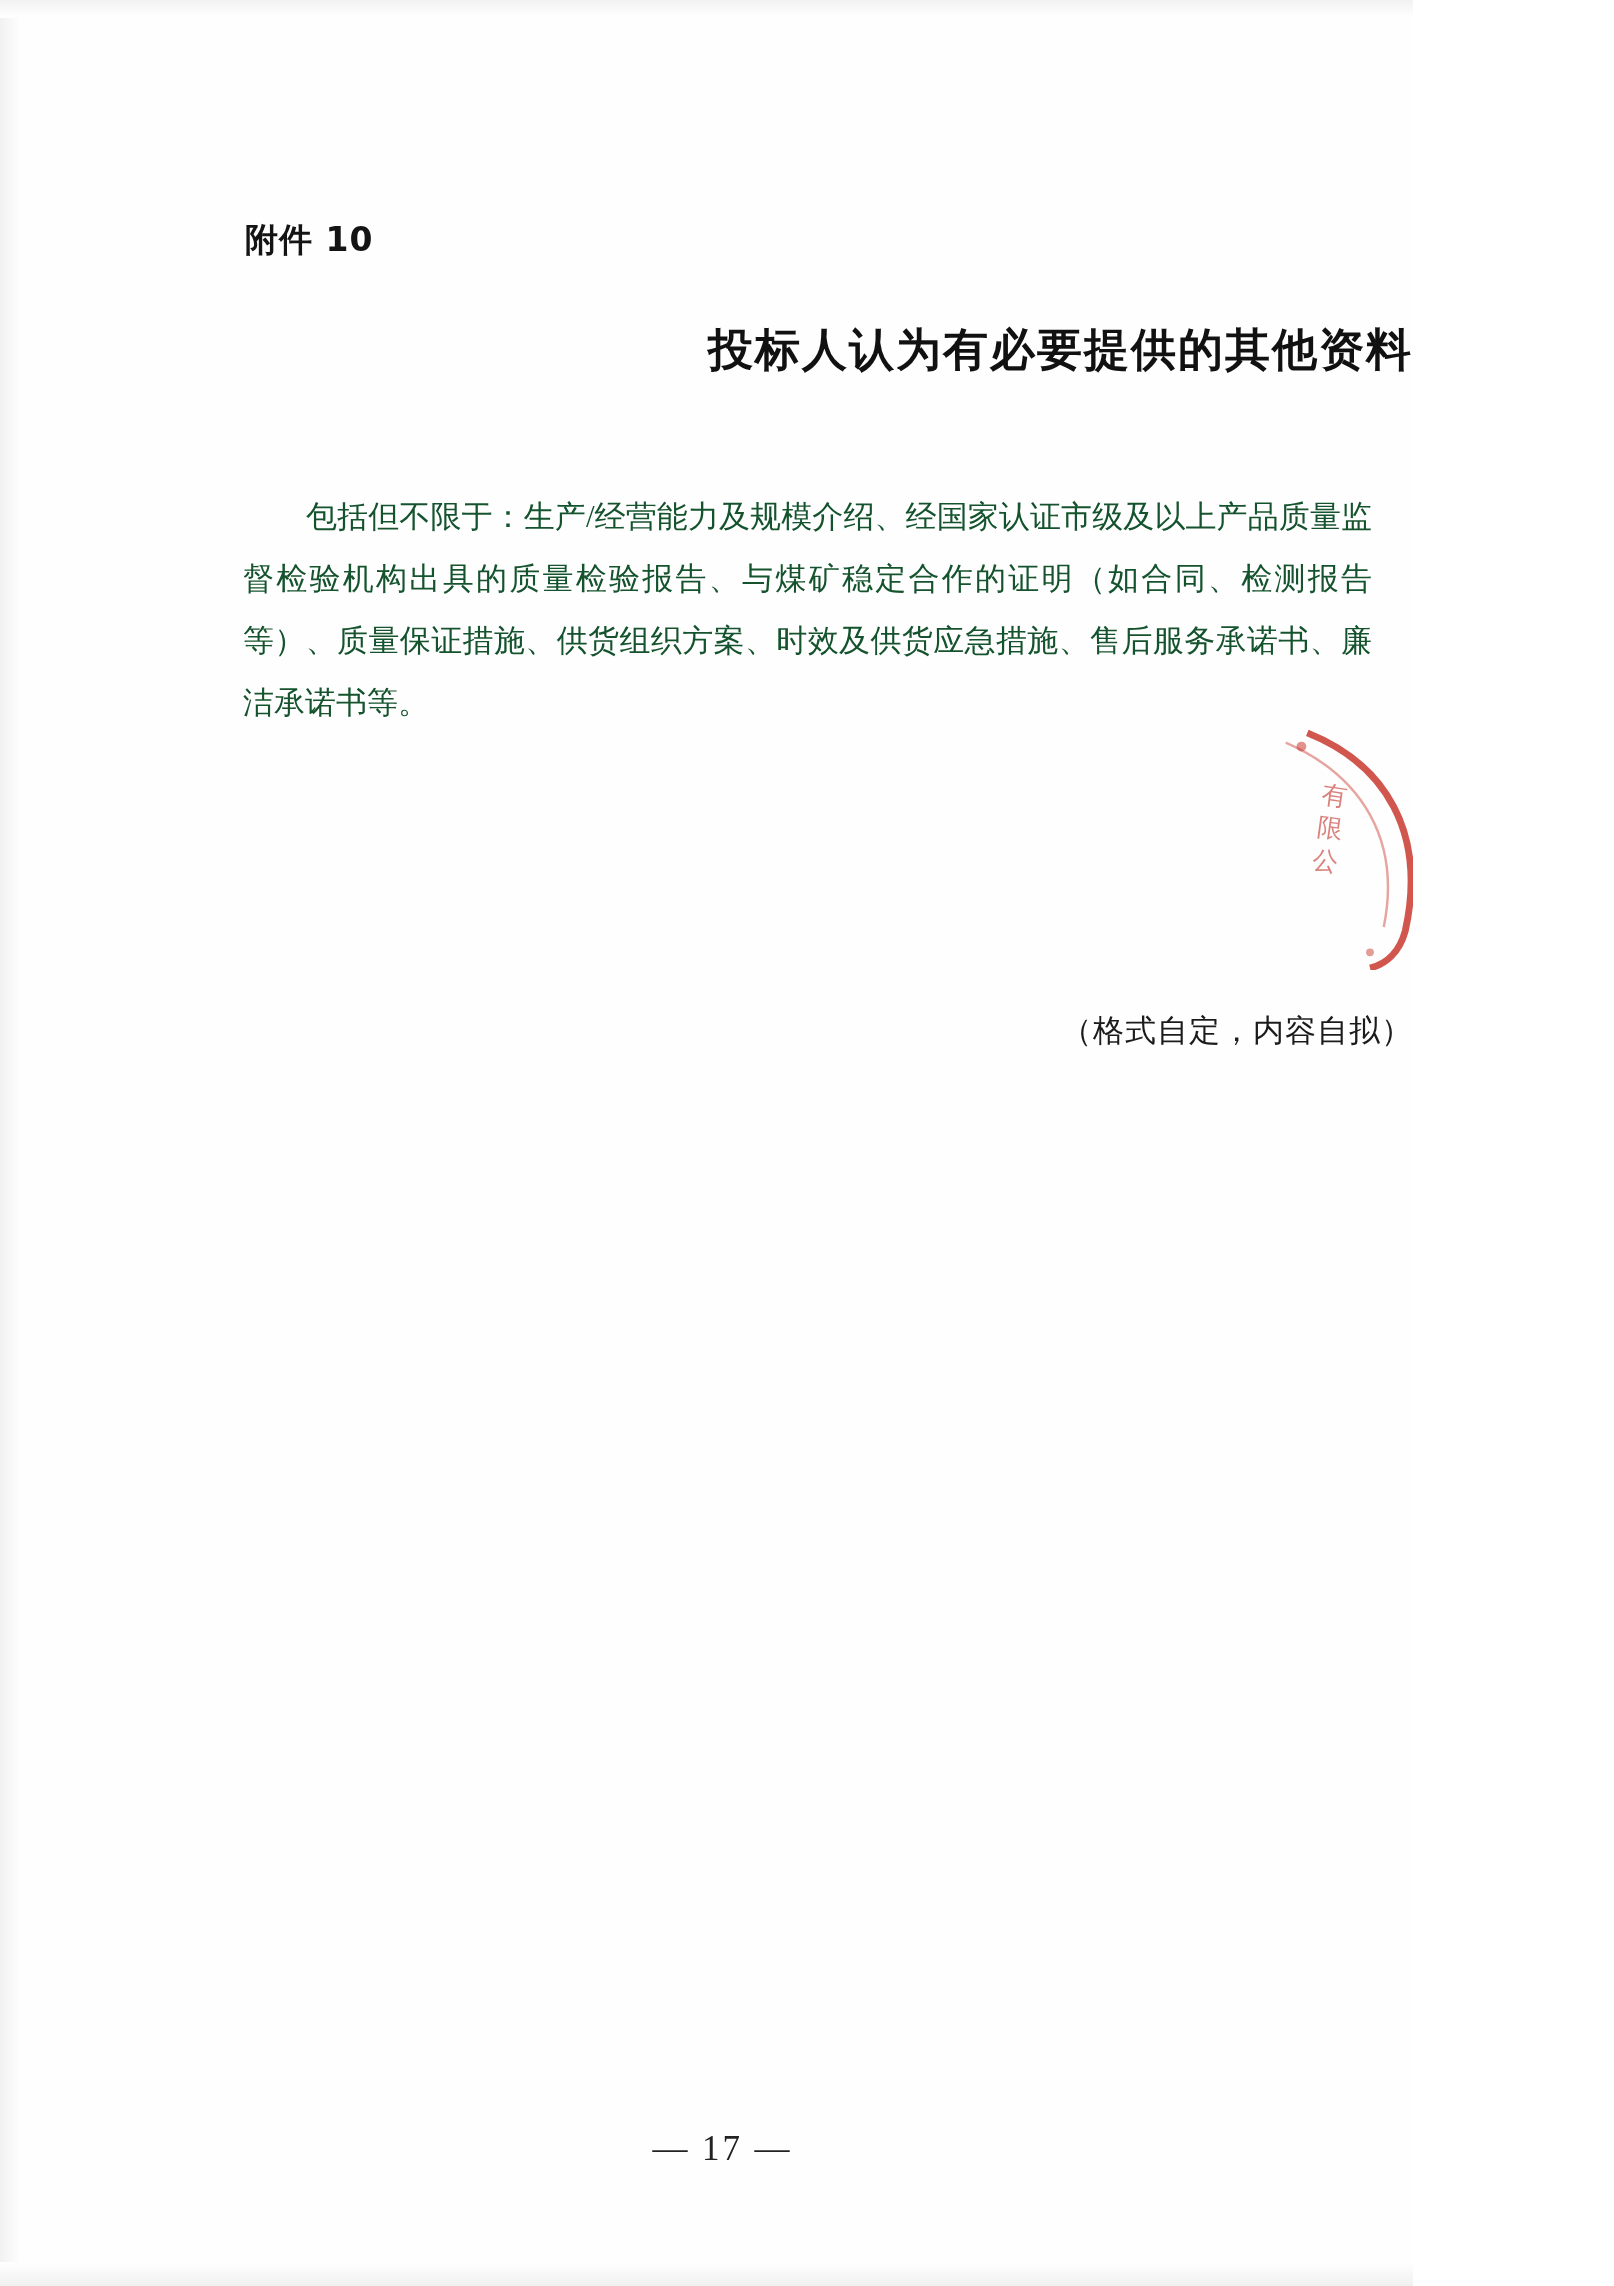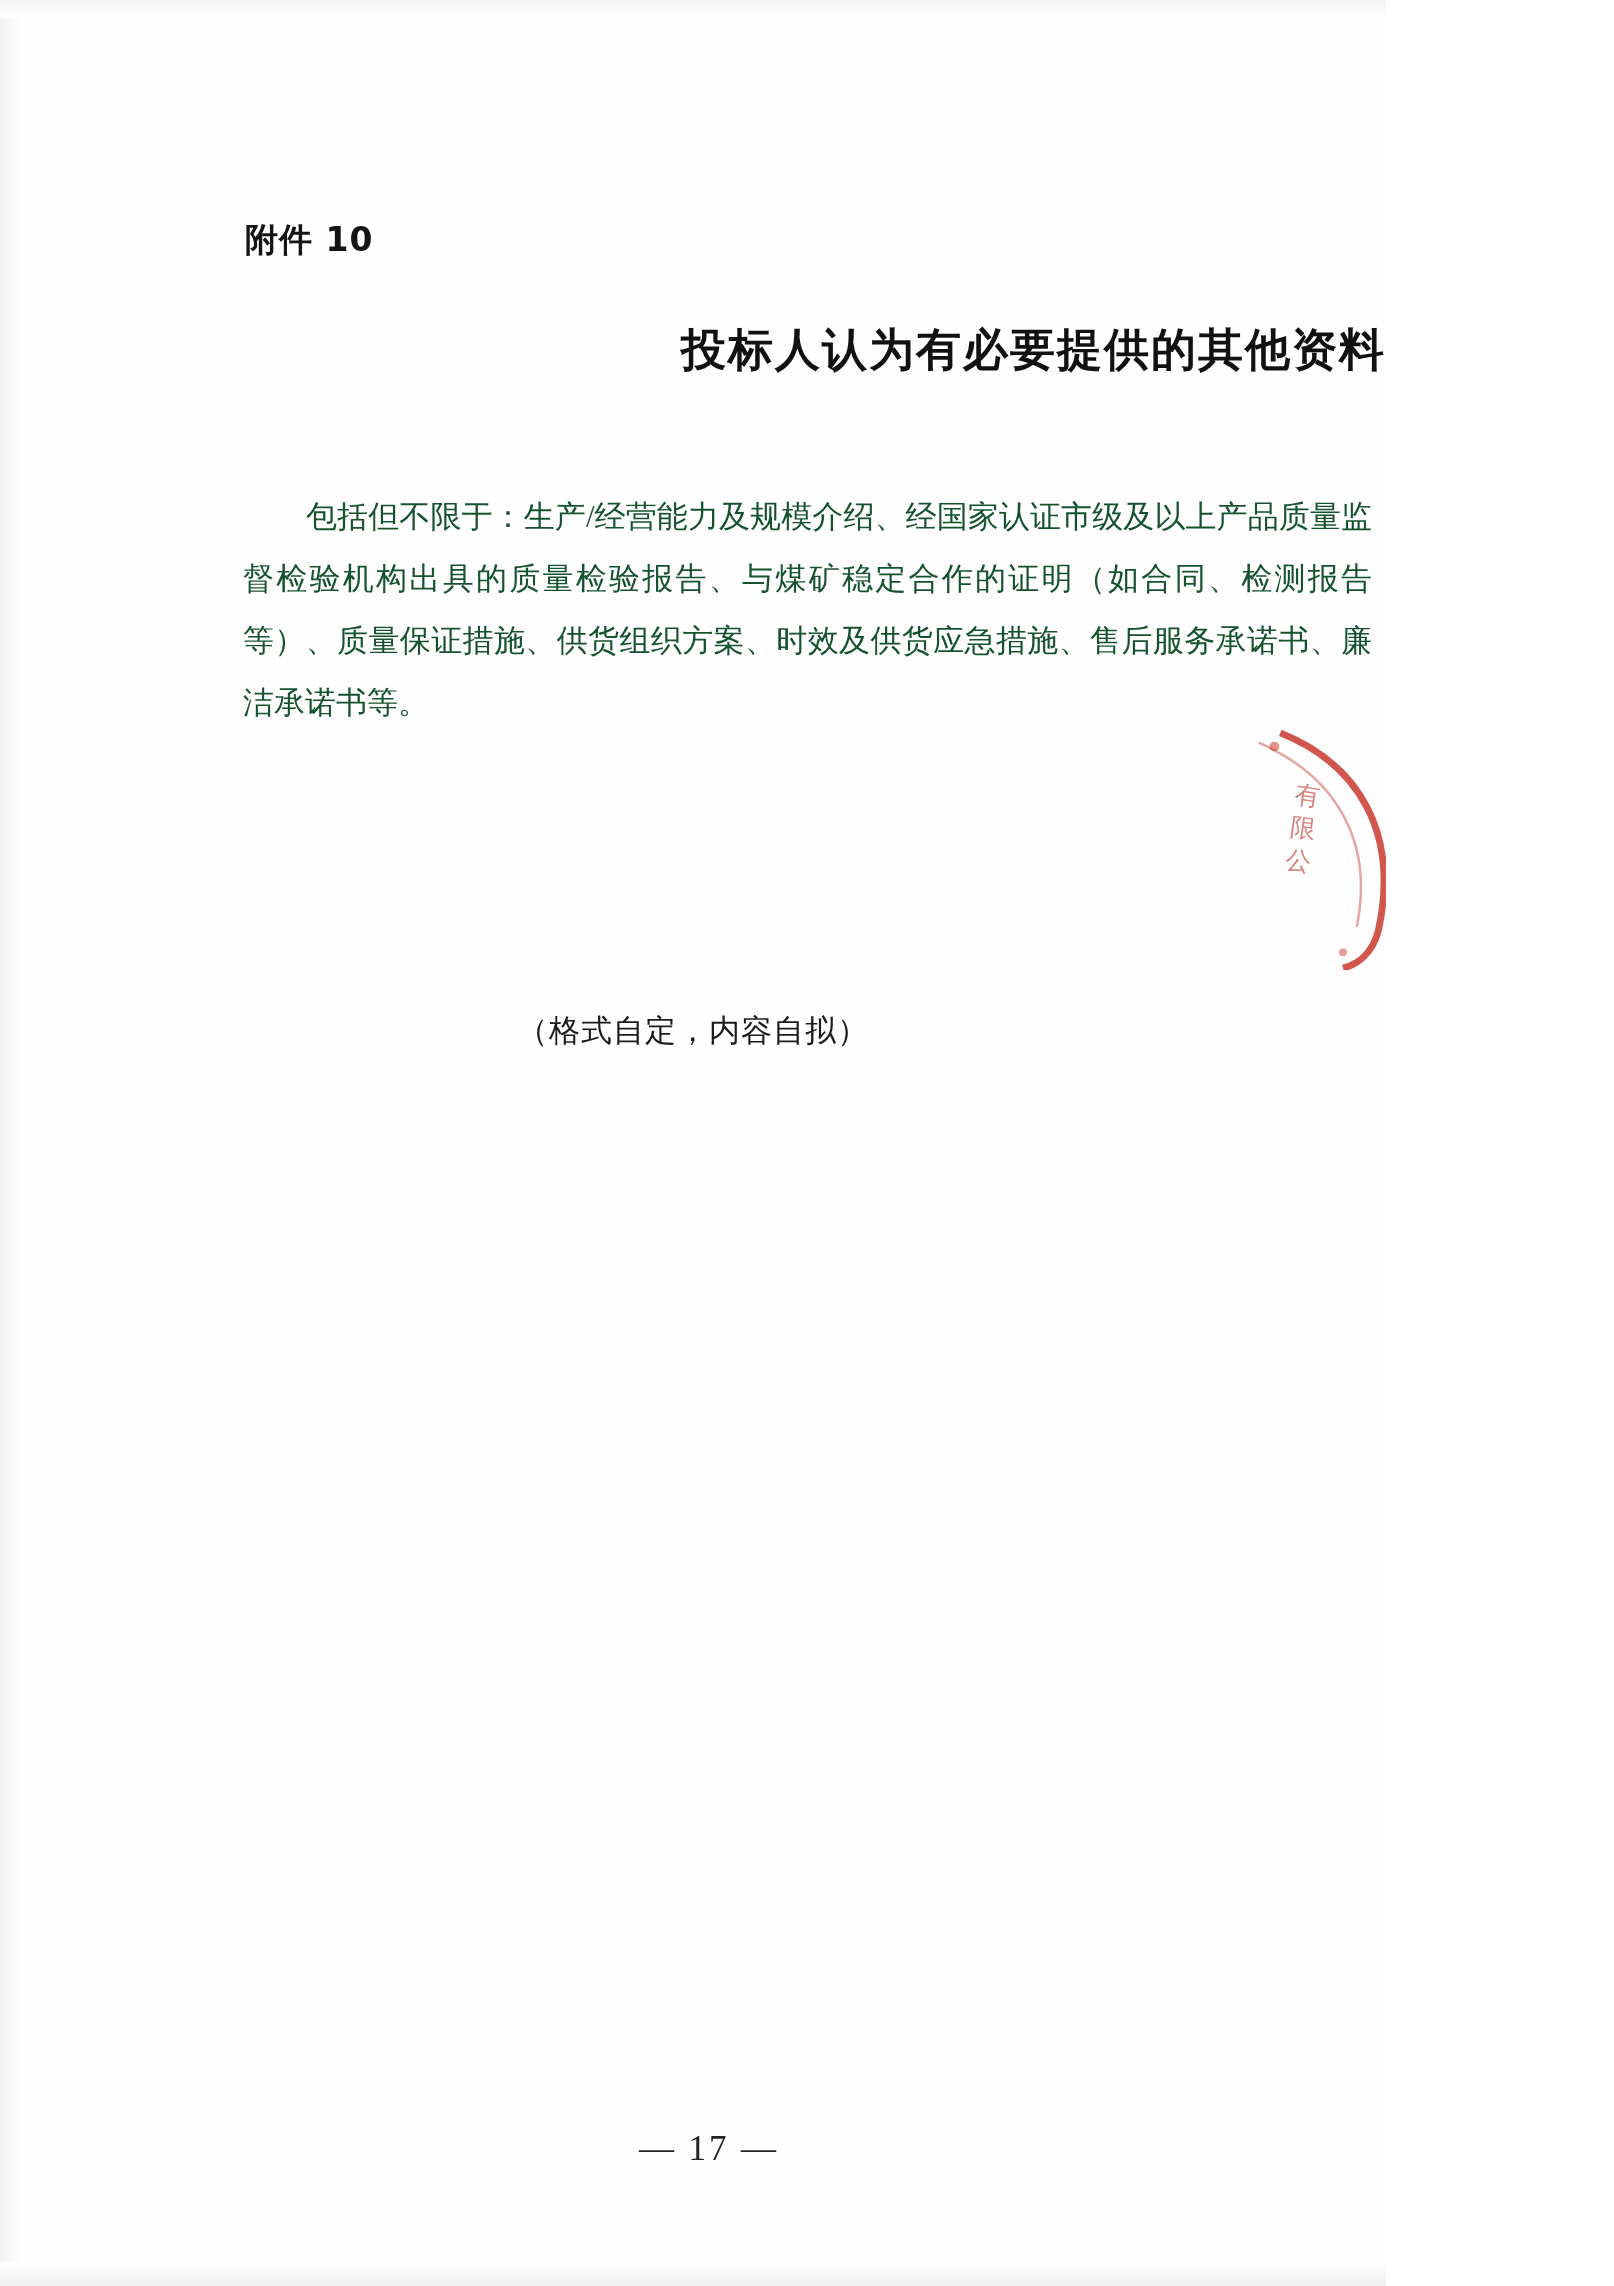--- a/index.html
+++ b/index.html
@@ -8,20 +8,21 @@
     background: #ffffff;
   }
   .page {
     position: relative;
     width: 1386px;
     height: 2287px;
     background: #fefefe;
     overflow: hidden;
     font-family: "Liberation Serif", "DejaVu Serif", serif;
     color: #1a1a1a;
+    padding-left: 27px;
   }
   
   .paper-edge-left {
     position: absolute;
     left: 0; top: 0;
     width: 21.6px; height: 100%;
     background: linear-gradient(to right, #f1f1f1, #ffffff);
     pointer-events: none;
   }
   .paper-edge-top {
@@ -74,21 +75,21 @@
     text-justify: inter-ideograph;
     text-indent: 63px;
     color: #14532d;
   }
 
   .format-note {
     position: absolute;
     left: 0;
     top: 1010px;
     width: 100%;
-    text-align: center;
+    text-align: right;
     font-size: 31px;
     color: #1b1b1b;
     letter-spacing: 1px;
   }
 
   .page-number {
     position: absolute;
     left: 16px;
     bottom: 118px;
     width: 100%;

